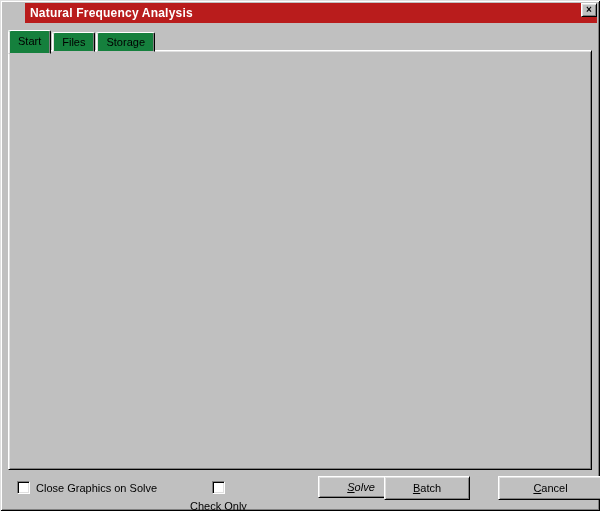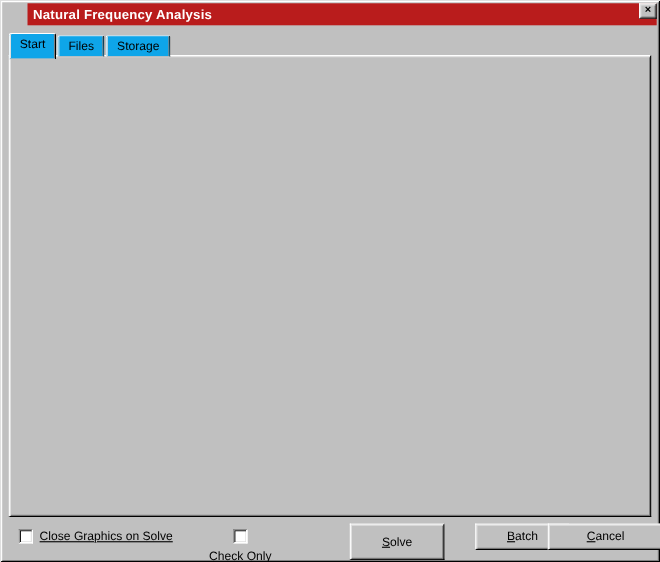--- a/index.html
+++ b/index.html
@@ -38,21 +38,21 @@
     font-size: 10px; font-weight: bold; line-height: 1;
     cursor: default;
   }
   
   .tabs {
     position: absolute; left: 8px; top: 28px; height: 24px;
     display: flex; align-items: flex-end; z-index: 3;
   }
   .tab {
     height: 20px; padding: 3px 9px 0 9px;
-    background: #0ea5e9;
+    background: #15803d;
     border: 1px solid; border-color: #fff #000 #c0c0c0 #fff;
     box-shadow: inset 1px 0 0 #dfdfdf, inset -1px 0 0 #808080;
     border-radius: 2px 2px 0 0;
     margin-right: 1px;
     white-space: nowrap;
   }
   .tab.active {
     height: 24px; padding-top: 4px;
     margin-bottom: -2px;
     position: relative; z-index: 4;
@@ -277,32 +277,32 @@
   <div class="group" style="left:378px; top:264px; width:192px; height:130px;">
     <span class="group-title">Participation Direction Vector</span>
   </div>
   <span class="abs lbl" style="left:408px; top:302px;">VX</span>
   <input class="abs field" style="left: 430px; top: 298px; width: 126px; height: 20px;" value="0.0E+0">
   <span class="abs lbl" style="left:408px; top:329px;">VY</span>
   <input class="abs field" style="left: 430px; top: 325px; width: 126px; height: 20px;" value="0.0E+0">
   <span class="abs lbl" style="left:408px; top:356px;">VZ</span>
   <input class="abs field" style="left: 430px; top: 352px; width: 126px; height: 20px;" value="0.0E+0">
 
-  <div class="row" style="left:17px; top:481px;text-decoration:underline;">
+  <div class="row" style="left:17px; top:481px;">
     <span class="checkbox"></span>
     <span class="lbl">Close Graphics on Solve</span>
   </div>
   <div class="row" style="left:190px; top:481px;flex-direction:column;">
     <span class="checkbox"></span>
     <span class="lbl">Check Only</span>
   </div>
 
-  <div class="btn abs" style="left:318px; top:476px; width:86px; height:33px;">
+  <div class="btn abs" style="left:318px; top:476px; width:86px; height:22px;font-style:italic;">
     <span><span class="u">S</span><span>olve</span></span>
   </div>
-  <div class="btn abs" style="left:432px; top:476px; width:86px; height:24px;">
+  <div class="btn abs" style="left:384px; top:476px; width:86px; height:24px;">
     <span><span class="u">B</span><span>atch</span></span>
   </div>
   <div class="btn abs" style="left:498px; top:476px; width:105px; height:24px;">
     <span><span class="u">C</span><span>ancel</span></span>
   </div>
 
 </div>
 
 </body></html>

